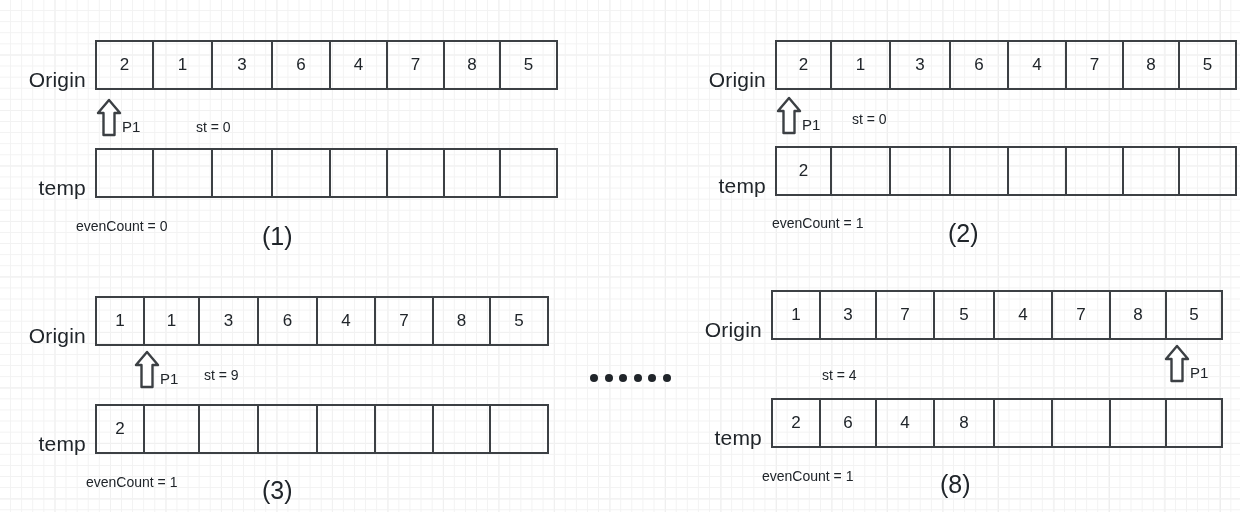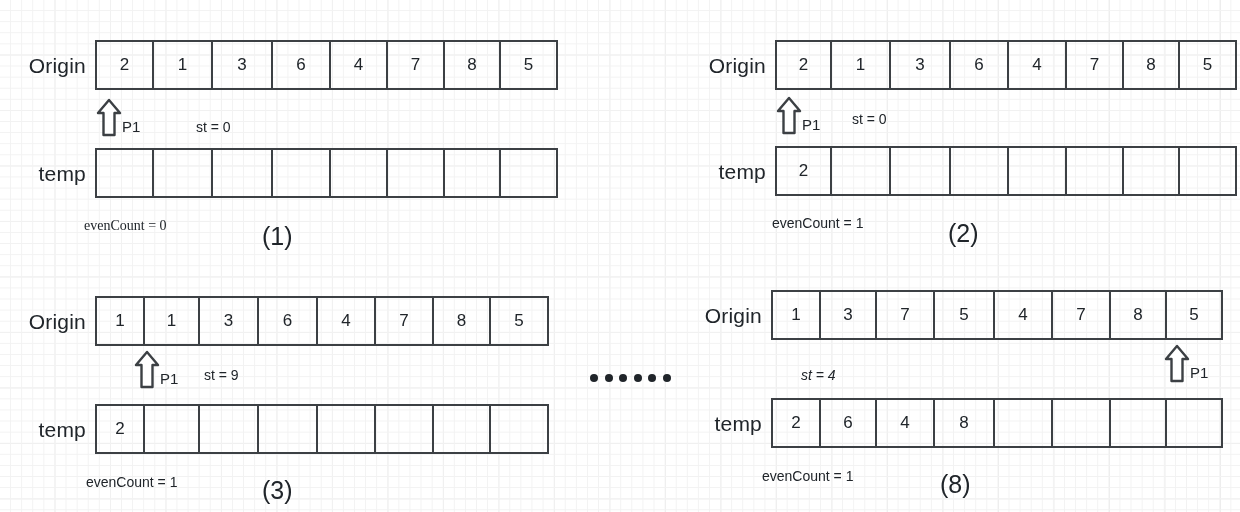--- a/index.html
+++ b/index.html
@@ -28,21 +28,21 @@
   }
 
   .panel {
     position: absolute;
   }
 
   
   .row {
     position: absolute;
     display: flex;
-    align-items: center;
+    align-items: flex-end;
   }
   .row-label {
     font-size: 21px;
     line-height: 1;
     color: #20252a;
     text-align: right;
     padding-right: 9px;
     white-space: nowrap;
     letter-spacing: 0.2px;
   }
@@ -189,21 +189,21 @@
         </div>
       <div class="cell" style="width:56px;">
           <span class="v"></span>
         </div>
       <div class="cell" style="width:55px;">
           <span class="v"></span>
         </div>
     </div>
   </div>
 
-  <div class="annot" style="left:84px; top:219px;font-family:Liberation Serif, serif;">evenCount = 0</div>
+  <div class="annot" style="left:76px; top:219px;">evenCount = 0</div>
   <div class="panel-number" style="left:262px; top:224px;">(1)</div>
 </div>
 
 <div class="panel">
 
   <div class="row" style="left:680px; top:40px;">
     <div class="row-label" style="width:86px;">Origin</div>
     <div class="cells">
       <div class="cell" style="width:55px;">
           <span class="v">2</span>
@@ -391,21 +391,21 @@
     </div>
   </div>
 
   <div class="pointer" style="left:1164px; top:344px;">
     <svg width="26" height="40" viewBox="0 0 26 40">
       <path d="M13 2 L24 15 L18.5 15 L18.5 37 L7.5 37 L7.5 15 L2 15 Z" fill="#ffffff" stroke="#3c4044" stroke-width="2.4" stroke-linejoin="round"></path>
     </svg>
     <span class="plabel">P1</span>
   </div>
 
-  <div class="annot" style="left:801px; top:368px;font-style:italic;">st = 4</div>
+  <div class="annot" style="left:822px; top:368px;">st = 4</div>
 
   <div class="row" style="left:676px; top:398px;">
     <div class="row-label" style="width:86px;">temp</div>
     <div class="cells">
       <div class="cell" style="width:48px;">
           <span class="v">2</span>
         </div>
       <div class="cell" style="width:56px;">
           <span class="v">6</span>
         </div>

